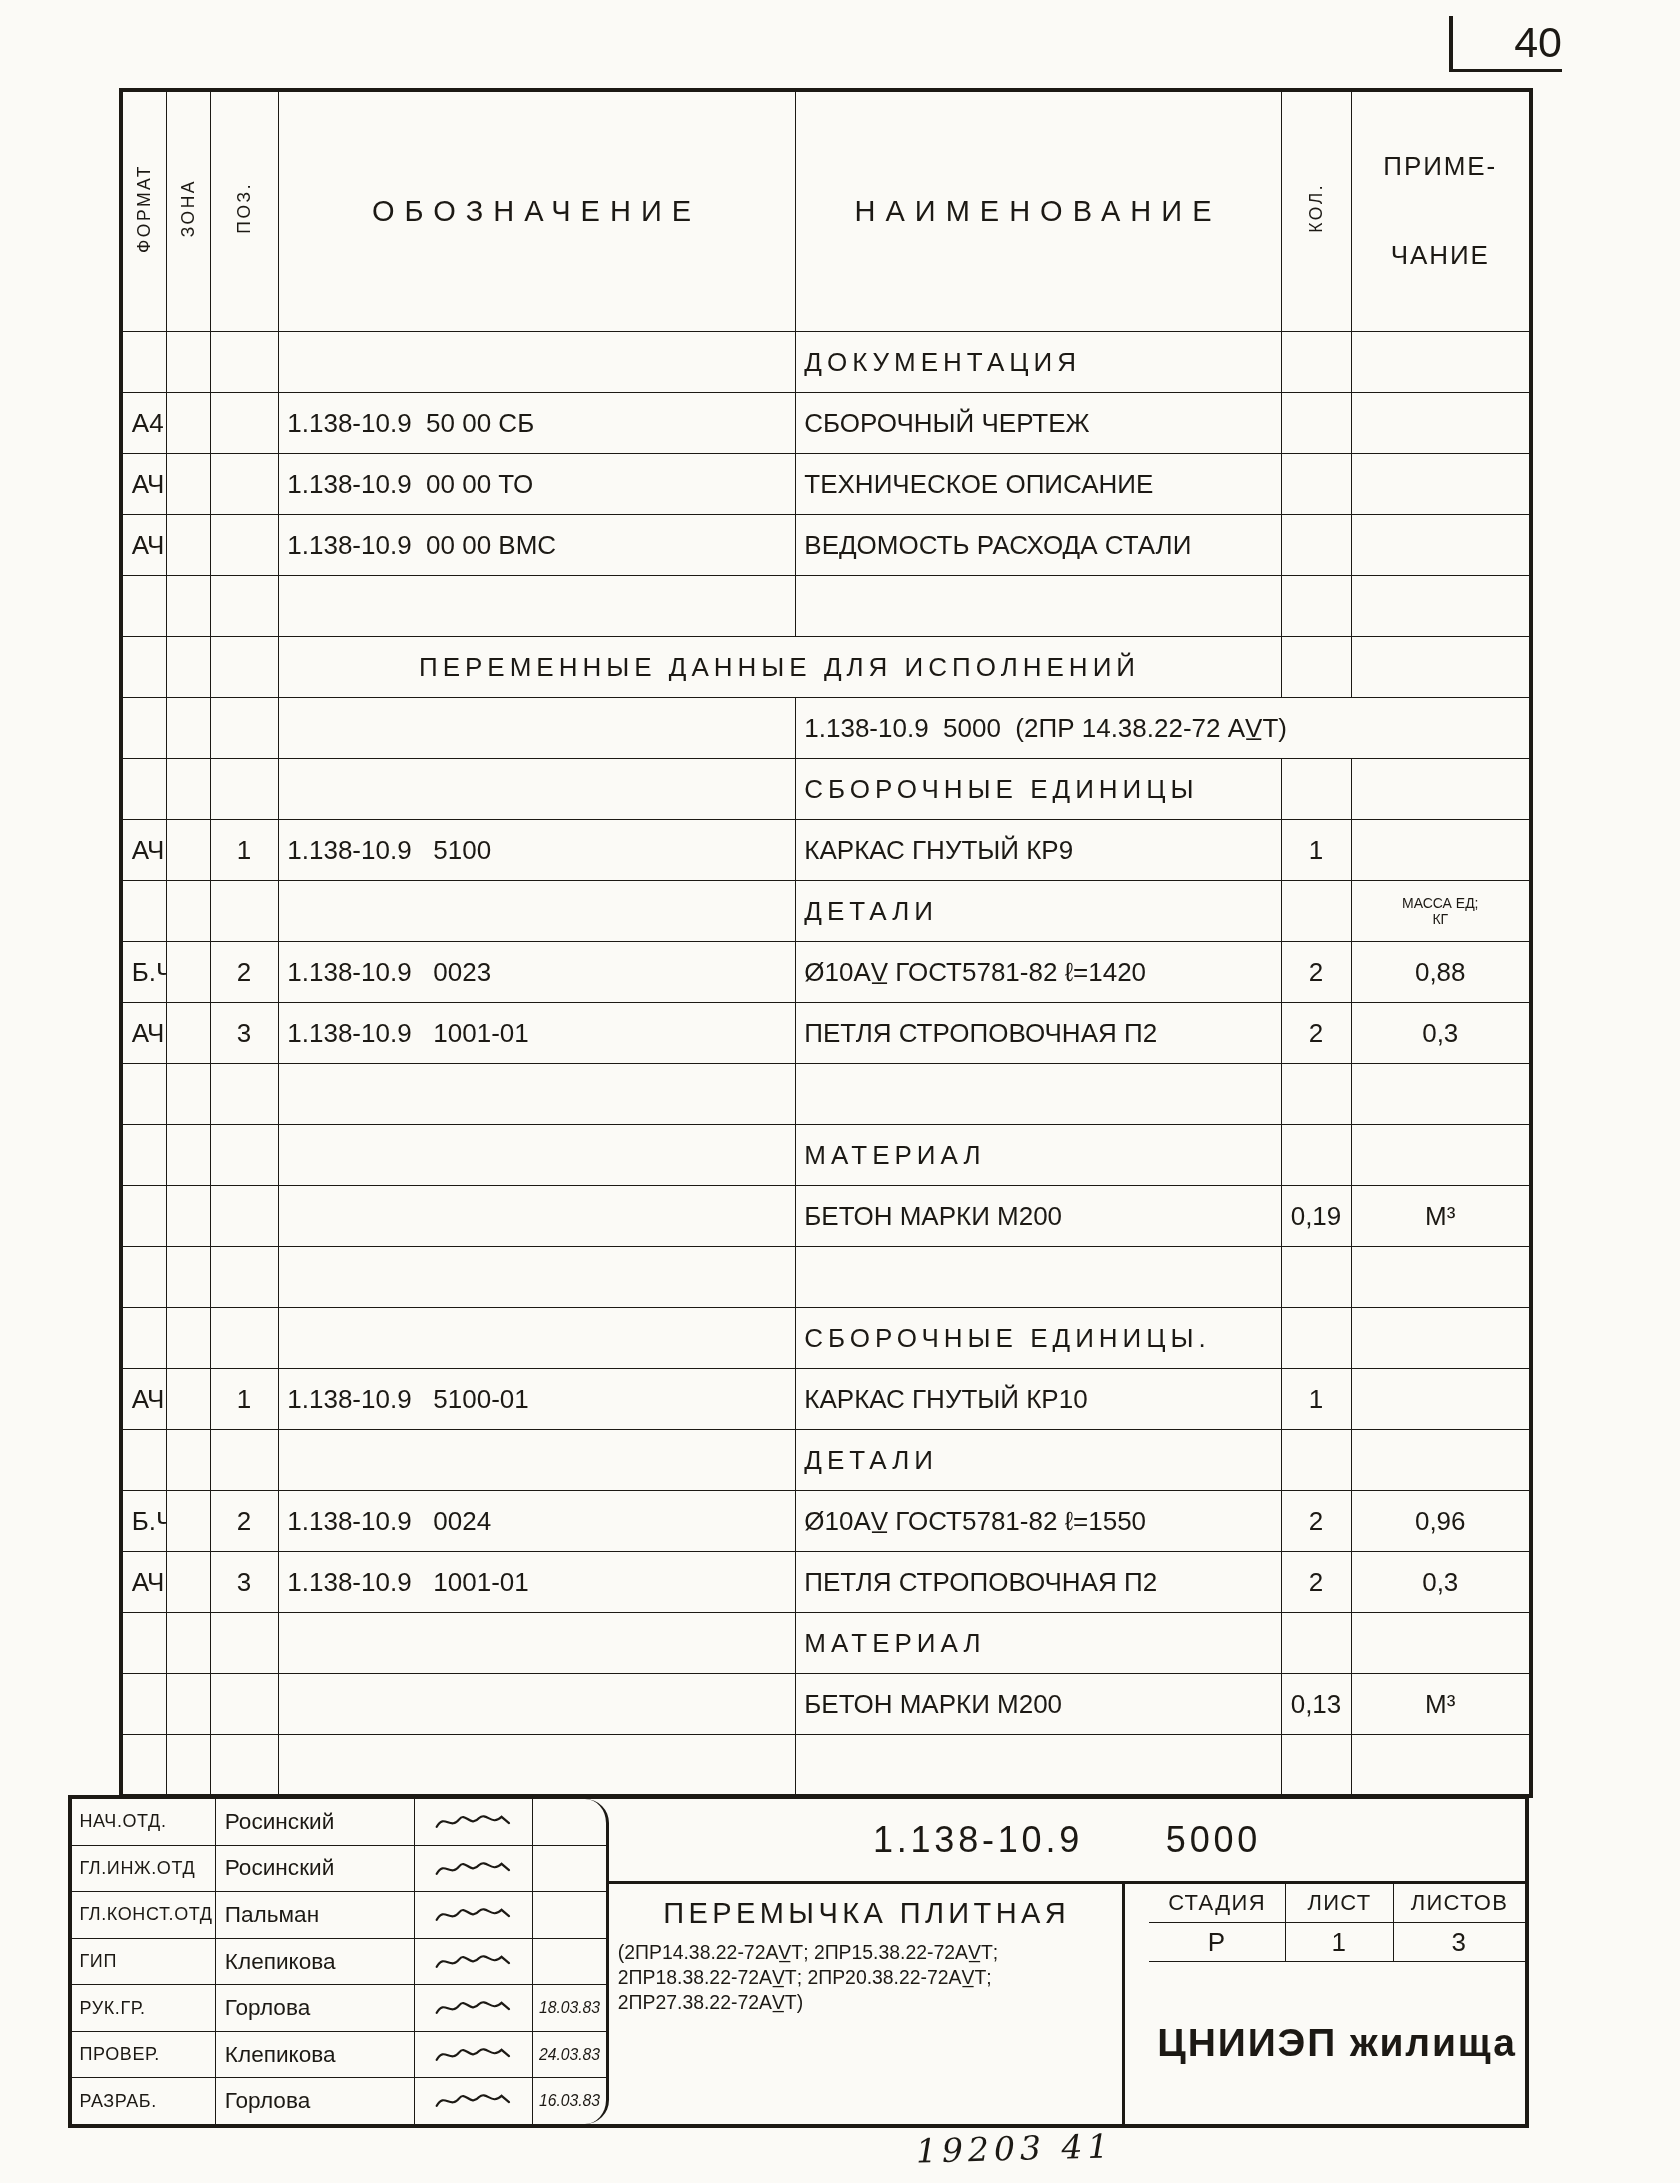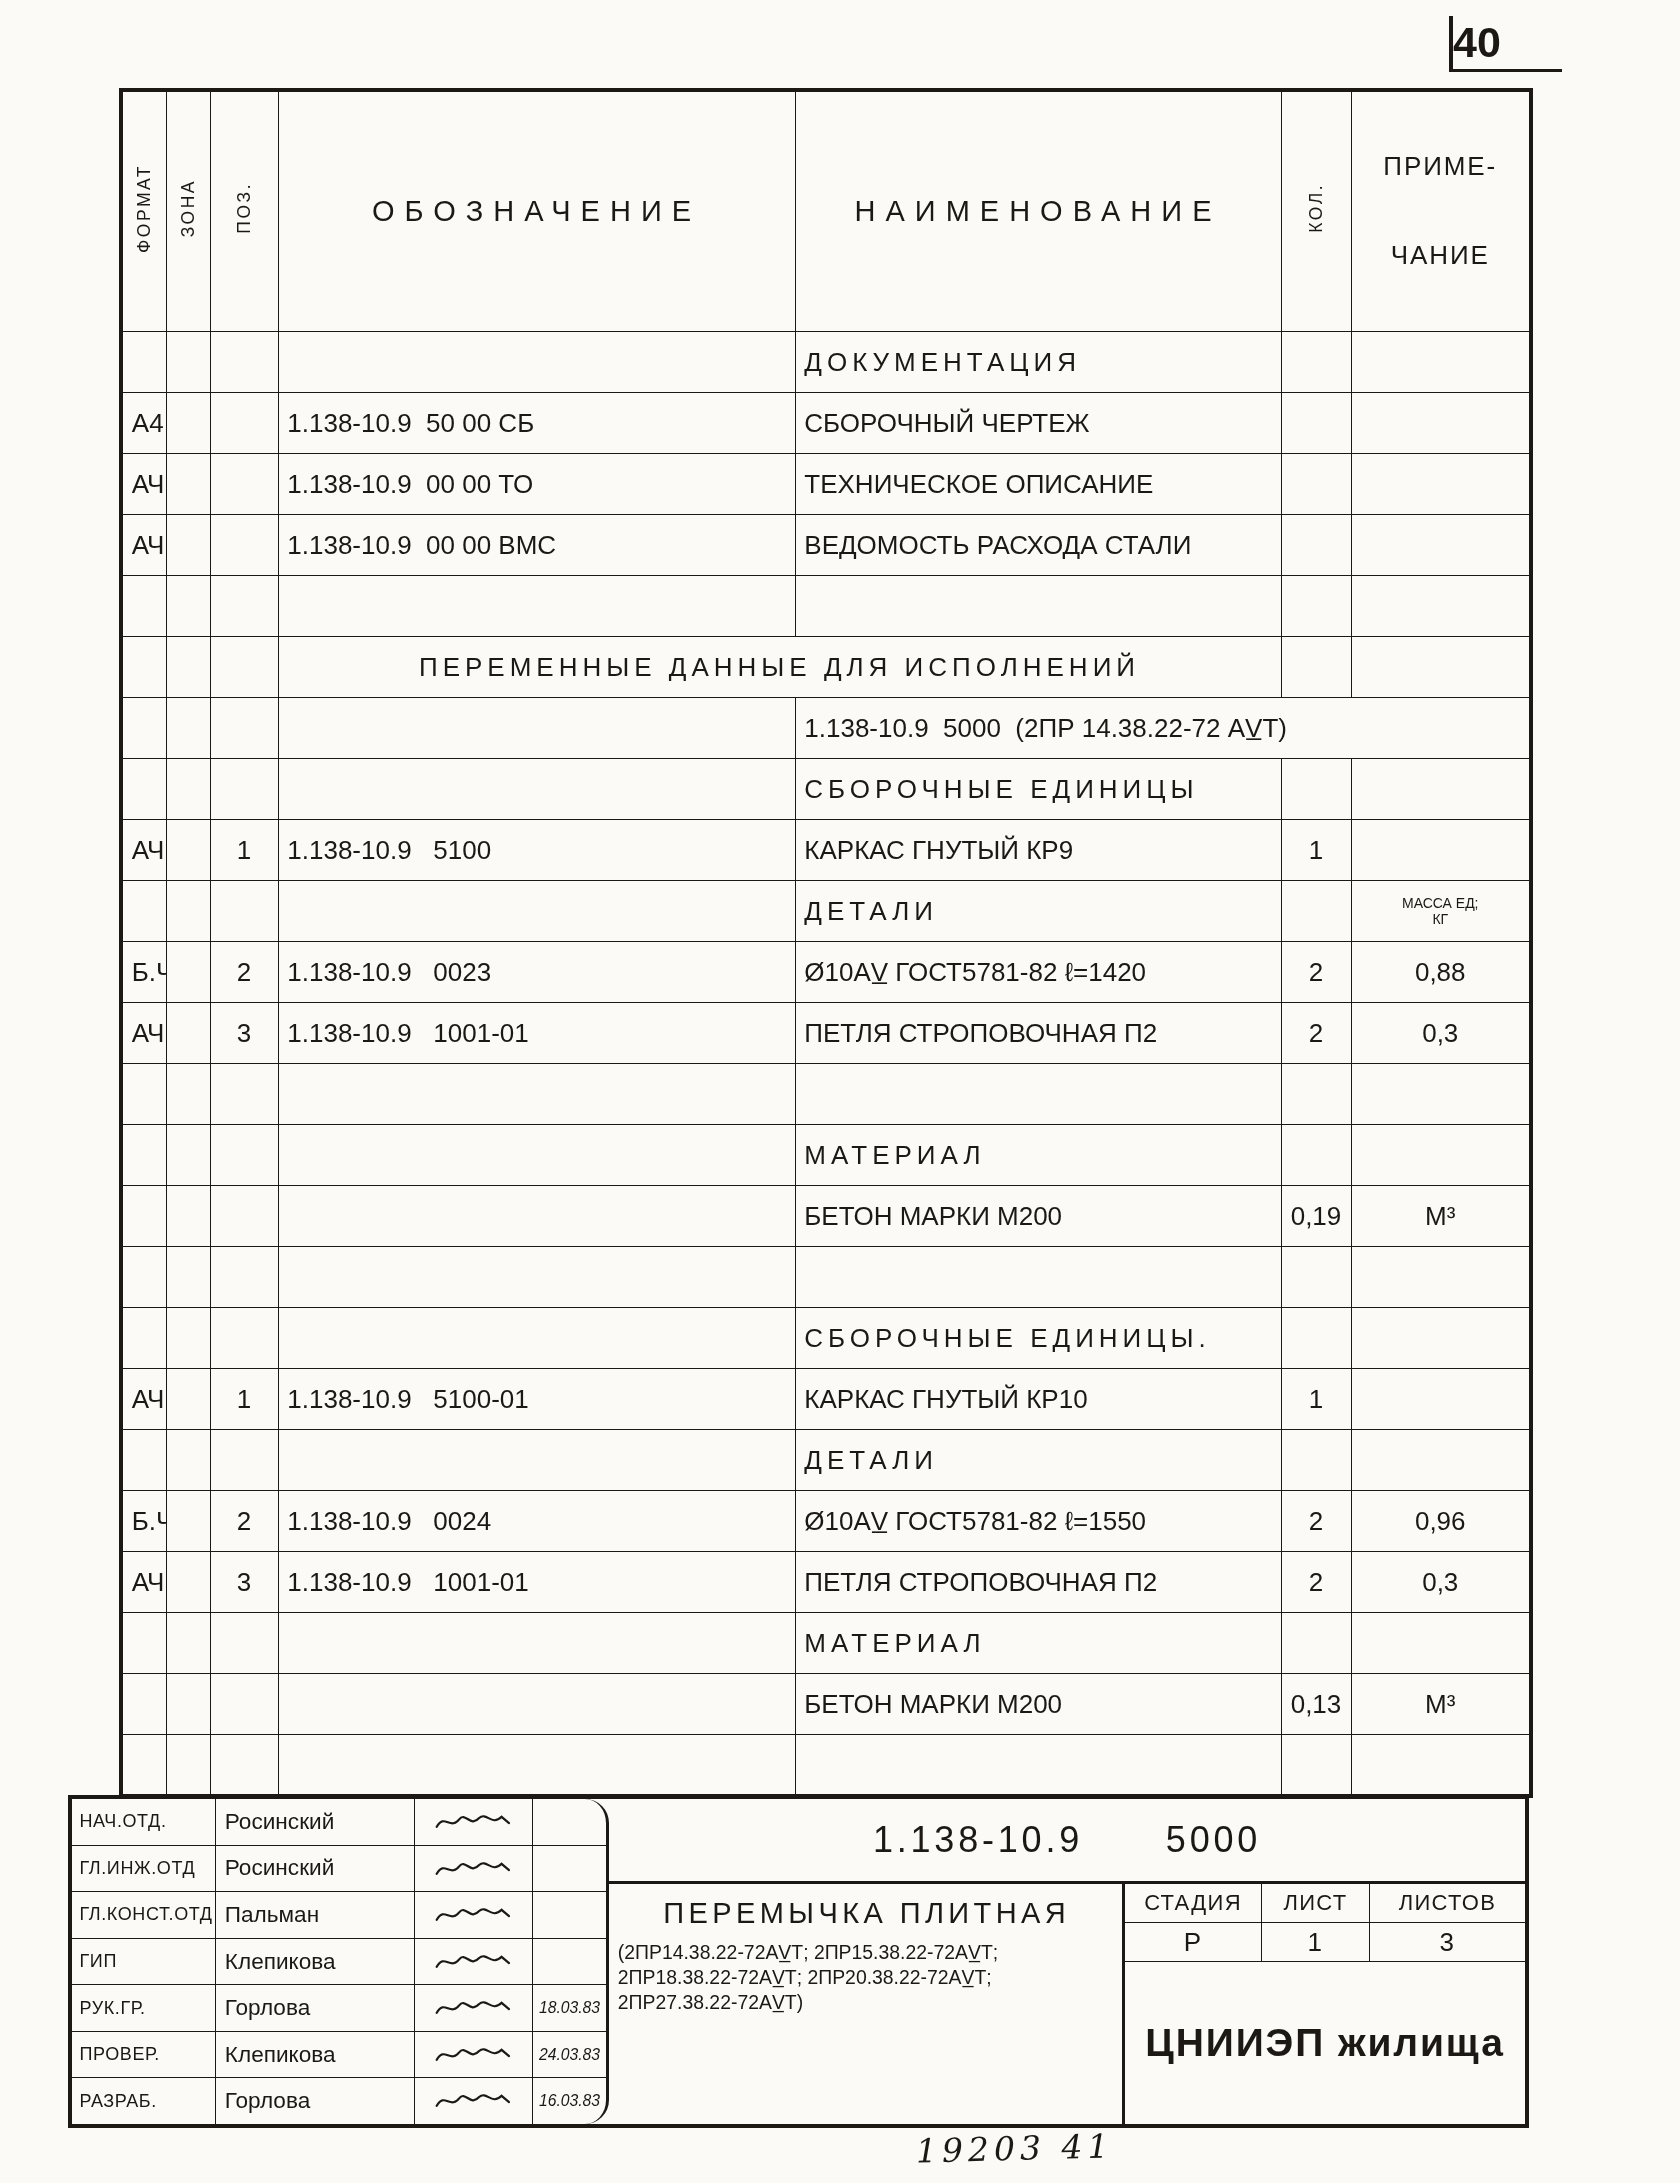--- a/index.html
+++ b/index.html
@@ -8,21 +8,21 @@
   .page {
     position: relative; width: 1680px; height: 2183px;
     background: #fbfaf6; color: #1c1914;
     font-family: "Liberation Sans", sans-serif; overflow: hidden;
   }
 
   
   .page-marker {
     position: absolute; left: 1449px; top: 16.3px; width: 113px; height: 56px;
     border-left: 4.4px solid #1c1914; border-bottom: 3.8px solid #1c1914;
-    display: flex; align-items: center; justify-content: flex-start; font-size: 43px; font-weight: bold;
+    display: flex; align-items: center; justify-content: flex-end; font-size: 43px;
   }
 
   
   table.spec {
     position: absolute; left: 119px; top: 88px; width: 1410px;
     border-collapse: collapse; table-layout: fixed; border: 4.4px solid #1c1914;
   }
   .spec td { border: 1.9px solid #1c1914; padding: 0 8.8px; font-size: 26px; overflow: hidden; white-space: pre; vertical-align: middle; }
   .spec thead tr { height: 120px; }
   .spec tbody tr { height: 61px; }
@@ -53,21 +53,21 @@
   .sig-role { width: 144px; border-right: 1.9px solid #1c1914; font-size: 18px; display: flex; align-items: center; padding-left: 7.5px; letter-spacing: 0.6px; white-space: nowrap; overflow: hidden; }
   .sig-name { width: 199px; border-right: 1.9px solid #1c1914; font-size: 22.6px; display: flex; align-items: center; padding-left: 8.8px; white-space: nowrap; overflow: hidden; }
   .sig-sign { width: 118px; border-right: 1.9px solid #1c1914; display: flex; align-items: center; justify-content: center; overflow: hidden; }
   .sig-date { flex: 1; display: flex; align-items: center; justify-content: center; font-size: 15.7px; font-style: italic; }
   .tb-right { flex: 1; display: flex; flex-direction: column; }
   .tb-docnum { height: 85px; border-bottom: 3.1px solid #1c1914; display: flex; align-items: center; justify-content: center; font-size: 36px; letter-spacing: 3.8px; white-space: pre; }
   .tb-lower { flex: 1; display: flex; min-height: 0; }
   .tb-titlecell { width: 516px; border-right: 3.1px solid #1c1914; padding: 8.8px 6.3px 6.3px 8.8px; display: flex; flex-direction: column; overflow: hidden; }
   .tb-title { font-size: 29px; letter-spacing: 4.4px; text-align: center; margin: 3.8px 0 10px; white-space: nowrap; }
   .tb-sub div { font-size: 19.4px; line-height: 1.3; white-space: nowrap; }
-  .tb-stage { flex: 1; display: flex; flex-direction: column; }
+  .tb-stage { flex: 1; display: flex; flex-direction: column; padding-left: 24px; }
   .stage-row { display: flex; height: 39px; border-bottom: 1.9px solid #1c1914; }
   .stage-cell { display: flex; align-items: center; justify-content: center; border-right: 1.9px solid #1c1914; font-size: 22px; letter-spacing: 1.3px; }
   .stage-cell:last-child { border-right: none; }
   .sc-1 { width: 137px; } .sc-2 { width: 108px; } .sc-3 { flex: 1; }
   .stage-row.vals .stage-cell { font-size: 26px; }
   .tb-org { flex: 1; display: flex; align-items: center; justify-content: center; font-size: 39px; font-weight: bold; letter-spacing: 1.9px; white-space: nowrap; overflow: hidden; }
 
   .footnote {
     position: absolute; left: 916px; top: 2129px;
     font-family: "DejaVu Serif", serif; font-style: italic;

